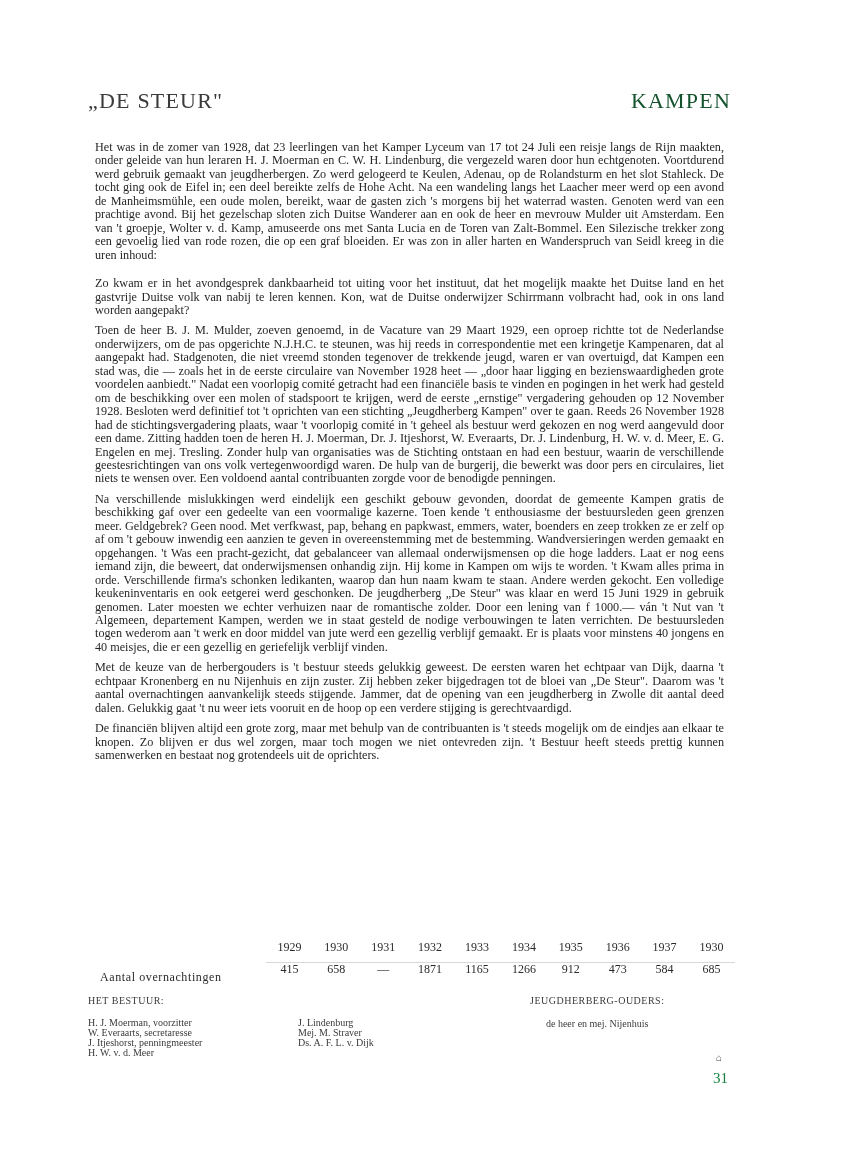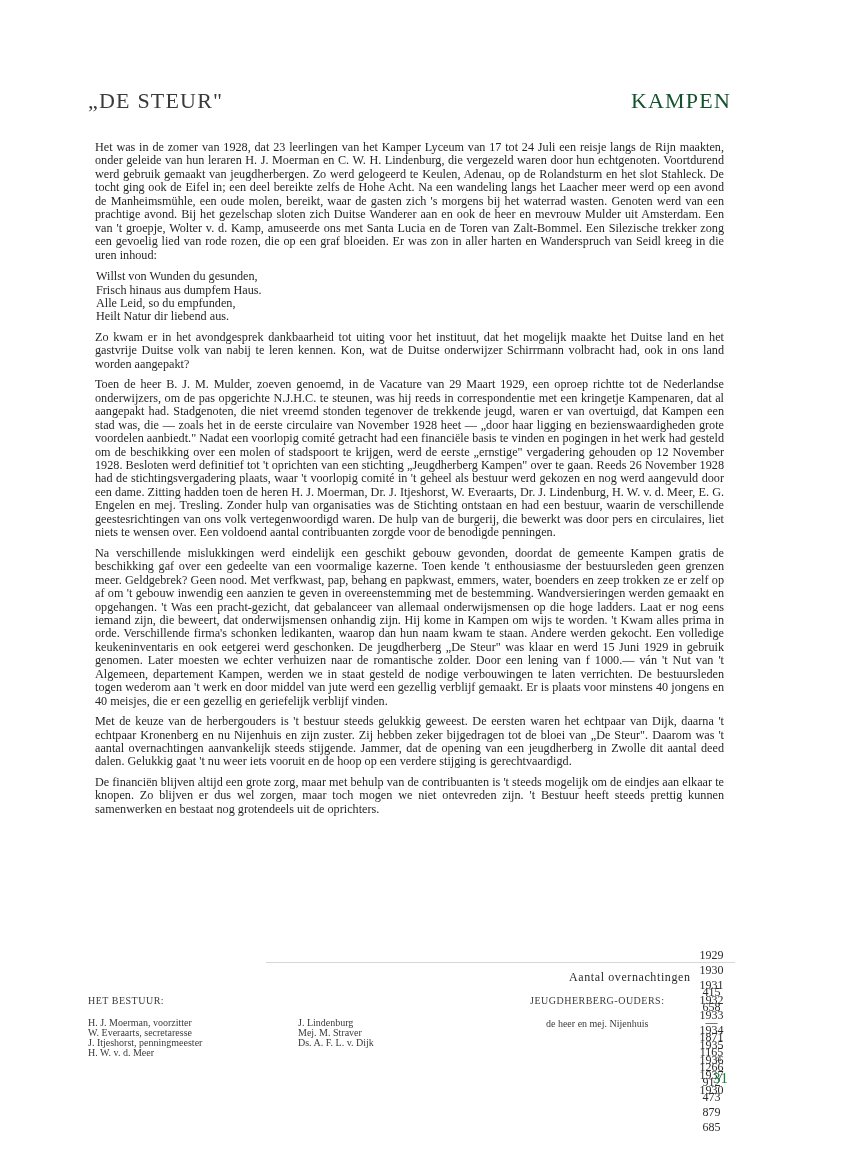--- a/index.html
+++ b/index.html
@@ -7,21 +7,21 @@
          font-family: "Liberation Serif", "DejaVu Serif", serif; color: #2a2a2a; }
   .header { position: absolute; left: 88px; top: 88px; width: 643px; height: 30px; }
   .header .left { position: absolute; left: 0; top: 0; font-size: 22px; letter-spacing: 1.2px; color: #3a3a3a; }
   .header .right { position: absolute; right: 0; top: 0; font-size: 22px; letter-spacing: 1.2px; color: #14532d; }
   .body { position: absolute; left: 88px; top: 134px; width: 643px; font-size: 12.2px; line-height: 13.45px; text-align: justify; color: #262626; }
   .body p { margin: 7px; text-align-last: left; }
   .poem { display: flex; margin: 8px 0 4px 8px; font-size: 12.2px; line-height: 13.45px; }
   .poem .col { width: 334px; }
   .poem .line { white-space: nowrap; }
   .table { position: absolute; left: 100px; top: 940px; width: 635px; font-size: 12px; color: #2a2a2a; }
-  .table .row { display: flex; height: 22px; align-items: flex-end; flex-direction: column; }
+  .table .row { display: flex; height: 22px; align-items: flex-start; }
   .table .label { width: 166px; letter-spacing: 0.6px; margin-top: 8px; }
   .table .cell { width: 46.9px; text-align: center; }
   .table .divider { position: absolute; left: 166px; right: 0; top: 22px; border-top: 1px solid #d8d8d8; }
   .board { position: absolute; left: 88px; top: 995px; font-size: 10px; color: #3a3a3a; }
   .board .title { letter-spacing: 0.5px; margin-bottom: 12px; }
   .board .cols { display: flex; }
   .board .c1 { width: 210px; line-height: 10px; }
   .board .c2 { width: 200px; line-height: 10px; }
   .parents { position: absolute; left: 530px; top: 995px; font-size: 10px; color: #3a3a3a; text-align: center; }
   .parents .title { letter-spacing: 0.5px; margin-bottom: 12px; }
@@ -32,26 +32,20 @@
 <body>
 
 <div class="header">
   <div class="left">„DE STEUR"</div>
   <div class="right">KAMPEN</div>
 </div>
 
 <div class="body">
   <p>Het was in de zomer van 1928, dat 23 leerlingen van het Kamper Lyceum van 17 tot 24 Juli een reisje langs de Rijn maakten, onder geleide van hun leraren H. J. Moerman en C. W. H. Lindenburg, die vergezeld waren door hun echtgenoten. Voortdurend werd gebruik gemaakt van jeugdherbergen. Zo werd gelogeerd te Keulen, Adenau, op de Rolandsturm en het slot Stahleck. De tocht ging ook de Eifel in; een deel bereikte zelfs de Hohe Acht. Na een wandeling langs het Laacher meer werd op een avond de Manheimsmühle, een oude molen, bereikt, waar de gasten zich 's morgens bij het waterrad wasten. Genoten werd van een prachtige avond. Bij het gezelschap sloten zich Duitse Wanderer aan en ook de heer en mevrouw Mulder uit Amsterdam. Een van 't groepje, Wolter v. d. Kamp, amuseerde ons met Santa Lucia en de Toren van Zalt-Bommel. Een Silezische trekker zong een gevoelig lied van rode rozen, die op een graf bloeiden. Er was zon in aller harten en Wanderspruch van Seidl kreeg in die uren inhoud:</p>
   <div class="poem">
-    <div class="col">
-      <div class="line">Willst von Wunden du gesunden,</div>
-      <div class="line">Frisch hinaus aus dumpfem Haus.</div>
-      <div class="line">Alle Leid, so du empfunden,</div>
-      <div class="line">Heilt Natur dir liebend aus.</div>
-    </div>
   </div>
   <p>Zo kwam er in het avondgesprek dankbaarheid tot uiting voor het instituut, dat het mogelijk maakte het Duitse land en het gastvrije Duitse volk van nabij te leren kennen. Kon, wat de Duitse onderwijzer Schirrmann volbracht had, ook in ons land worden aangepakt?</p>
   <p>Toen de heer B. J. M. Mulder, zoeven genoemd, in de Vacature van 29 Maart 1929, een oproep richtte tot de Nederlandse onderwijzers, om de pas opgerichte N.J.H.C. te steunen, was hij reeds in correspondentie met een kringetje Kampenaren, dat al aangepakt had. Stadgenoten, die niet vreemd stonden tegenover de trekkende jeugd, waren er van overtuigd, dat Kampen een stad was, die — zoals het in de eerste circulaire van November 1928 heet — „door haar ligging en bezienswaardigheden grote voordelen aanbiedt." Nadat een voorlopig comité getracht had een financiële basis te vinden en pogingen in het werk had gesteld om de beschikking over een molen of stadspoort te krijgen, werd de eerste „ernstige" vergadering gehouden op 12 November 1928. Besloten werd definitief tot 't oprichten van een stichting „Jeugdherberg Kampen" over te gaan. Reeds 26 November 1928 had de stichtingsvergadering plaats, waar 't voorlopig comité in 't geheel als bestuur werd gekozen en nog werd aangevuld door een dame. Zitting hadden toen de heren H. J. Moerman, Dr. J. Itjeshorst, W. Everaarts, Dr. J. Lindenburg, H. W. v. d. Meer, E. G. Engelen en mej. Tresling. Zonder hulp van organisaties was de Stichting ontstaan en had een bestuur, waarin de verschillende geestesrichtingen van ons volk vertegenwoordigd waren. De hulp van de burgerij, die bewerkt was door pers en circulaires, liet niets te wensen over. Een voldoend aantal contribuanten zorgde voor de benodigde penningen.</p>
   <p>Na verschillende mislukkingen werd eindelijk een geschikt gebouw gevonden, doordat de gemeente Kampen gratis de beschikking gaf over een gedeelte van een voormalige kazerne. Toen kende 't enthousiasme der bestuursleden geen grenzen meer. Geldgebrek? Geen nood. Met verfkwast, pap, behang en papkwast, emmers, water, boenders en zeep trokken ze er zelf op af om 't gebouw inwendig een aanzien te geven in overeenstemming met de bestemming. Wandversieringen werden gemaakt en opgehangen. 't Was een pracht-gezicht, dat gebalanceer van allemaal onderwijsmensen op die hoge ladders. Laat er nog eens iemand zijn, die beweert, dat onderwijsmensen onhandig zijn. Hij kome in Kampen om wijs te worden. 't Kwam alles prima in orde. Verschillende firma's schonken ledikanten, waarop dan hun naam kwam te staan. Andere werden gekocht. Een volledige keukeninventaris en ook eetgerei werd geschonken. De jeugdherberg „De Steur" was klaar en werd 15 Juni 1929 in gebruik genomen. Later moesten we echter verhuizen naar de romantische zolder. Door een lening van f 1000.— ván 't Nut van 't Algemeen, departement Kampen, werden we in staat gesteld de nodige verbouwingen te laten verrichten. De bestuursleden togen wederom aan 't werk en door middel van jute werd een gezellig verblijf gemaakt. Er is plaats voor minstens 40 jongens en 40 meisjes, die er een gezellig en geriefelijk verblijf vinden.</p>
   <p>Met de keuze van de herbergouders is 't bestuur steeds gelukkig geweest. De eersten waren het echtpaar van Dijk, daarna 't echtpaar Kronenberg en nu Nijenhuis en zijn zuster. Zij hebben zeker bijgedragen tot de bloei van „De Steur". Daarom was 't aantal overnachtingen aanvankelijk steeds stijgende. Jammer, dat de opening van een jeugdherberg in Zwolle dit aantal deed dalen. Gelukkig gaat 't nu weer iets vooruit en de hoop op een verdere stijging is gerechtvaardigd.</p>
   <p>De financiën blijven altijd een grote zorg, maar met behulp van de contribuanten is 't steeds mogelijk om de eindjes aan elkaar te knopen. Zo blijven er dus wel zorgen, maar toch mogen we niet ontevreden zijn. 't Bestuur heeft steeds prettig kunnen samenwerken en bestaat nog grotendeels uit de oprichters.</p>
 </div>
 
 <div class="table">
   <div class="row">
@@ -71,21 +65,21 @@
   <div class="row">
     <div class="label">Aantal overnachtingen</div>
     <div class="cell">415</div>
     <div class="cell">658</div>
     <div class="cell">—</div>
     <div class="cell">1871</div>
     <div class="cell">1165</div>
     <div class="cell">1266</div>
     <div class="cell">912</div>
     <div class="cell">473</div>
-    <div class="cell">879</div>
+    <div class="cell">584</div>
     <div class="cell">685</div>
   </div>
 </div>
 
 <div class="board">
   <div class="title">HET BESTUUR:</div>
   <div class="cols">
     <div class="c1">
       <div>H. J. Moerman, voorzitter</div>
       <div>W. Everaarts, secretaresse</div>

